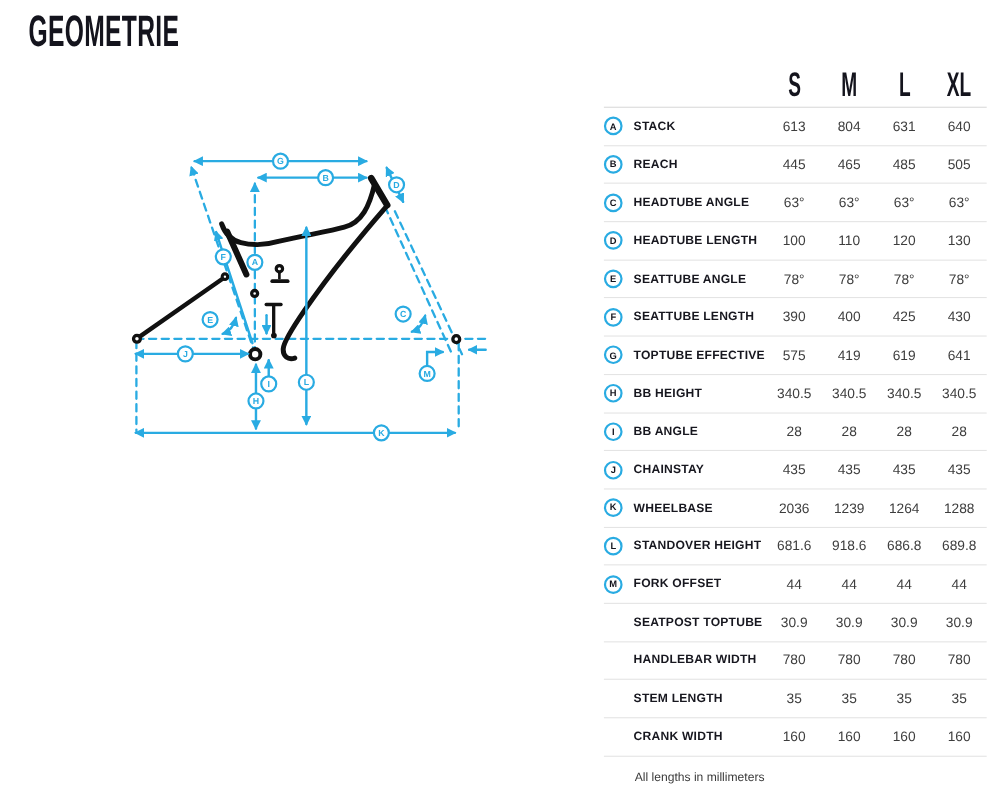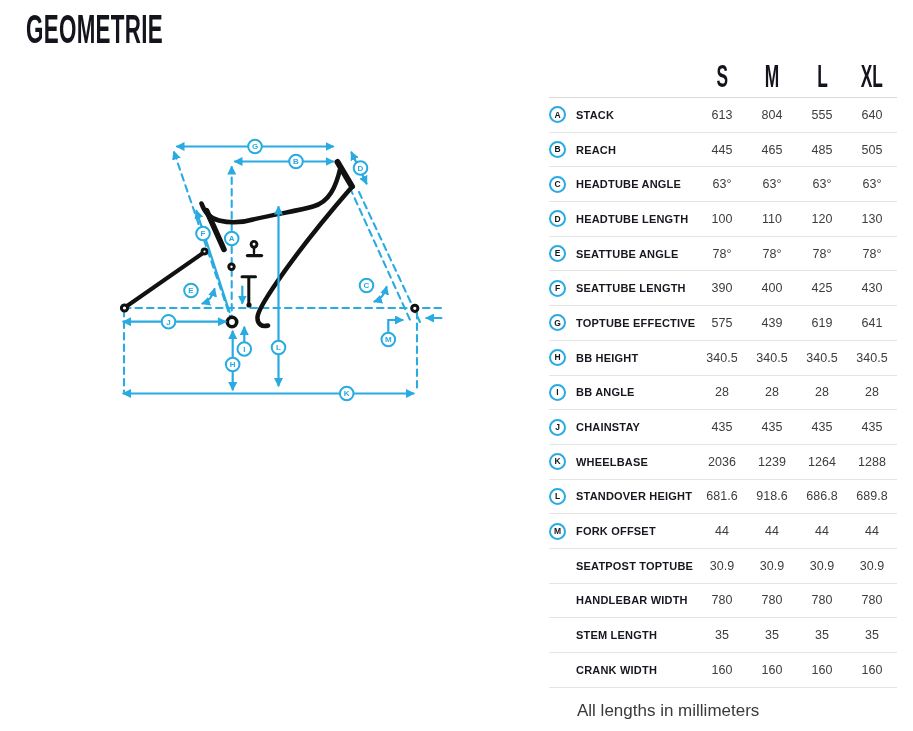--- a/index.html
+++ b/index.html
@@ -25,21 +25,21 @@
   .row{display:flex;align-items:center;height:33.7px;border-bottom:1px solid #e4e4e4;}
   .label-cell{flex:1;display:flex;align-items:center;min-width:0;}
   .circ{
     width:13px;height:13px;border:2.4px solid #29ABE2;border-radius:50%;
     display:flex;align-items:center;justify-content:center;flex:none;
     margin-right:10px;
   }
   .circ i{font-style:normal;font-weight:700;font-size:8.5px;color:#14141d;line-height:1;}
   .lbl{font-size:11px;font-weight:700;color:#17171f;letter-spacing:0.2px;white-space:nowrap;}
   .val{width:50px;text-align:center;font-size:12.5px;color:#3d3d3d;}
-  .footnote{margin-top:13px;padding-left:28px;font-size:17px;color:#3a3a3a;}
+  .footnote{margin-top:13px;padding-left:28px;font-size:11px;color:#3a3a3a;}
 </style>
 </head>
 <body>
 
 <h1 class="page-title">GEOMETRIE</h1>
 
 <div class="diagram">
   <svg viewBox="85 116 378 300">
     <defs>
       <marker id="ah" markerUnits="userSpaceOnUse" markerWidth="9" markerHeight="9" refX="7.5" refY="4.5" orient="auto-start-reverse">
@@ -145,21 +145,21 @@
   <div id="table-body">
   <div class="row">
     <span class="label-cell">
       <span class="circ">
             <i class="row-letter">A</i>
           </span>
       <span class="lbl">STACK</span>
     </span>
     <span class="val">613</span>
     <span class="val">804</span>
-    <span class="val">555</span>
+    <span class="val">631</span>
     <span class="val">640</span>
   </div>
 
   <div class="row">
     <span class="label-cell">
       <span class="circ">
             <i class="row-letter">B</i>
           </span>
       <span class="lbl">REACH</span>
     </span>
@@ -222,21 +222,21 @@
   </div>
 
   <div class="row">
     <span class="label-cell">
       <span class="circ">
             <i class="row-letter">G</i>
           </span>
       <span class="lbl">TOPTUBE EFFECTIVE</span>
     </span>
     <span class="val">575</span>
-    <span class="val">439</span>
+    <span class="val">419</span>
     <span class="val">619</span>
     <span class="val">641</span>
   </div>
 
   <div class="row">
     <span class="label-cell">
       <span class="circ">
             <i class="row-letter">H</i>
           </span>
       <span class="lbl">BB HEIGHT</span>

